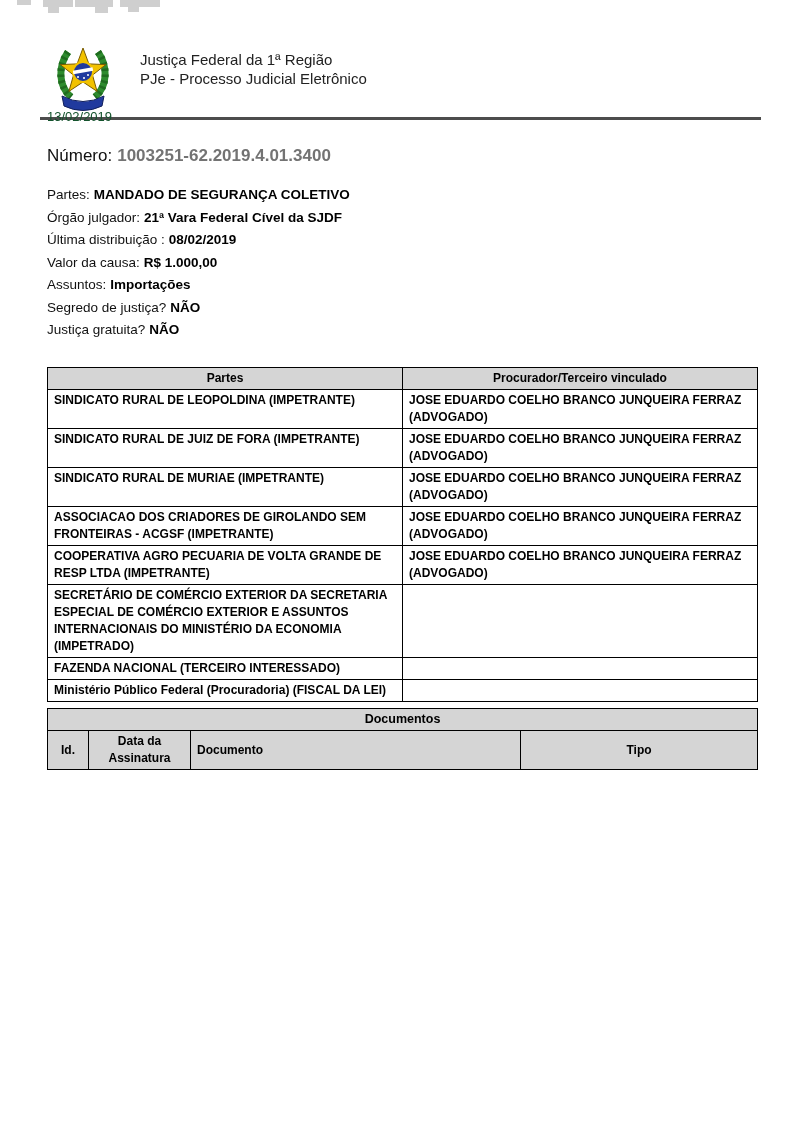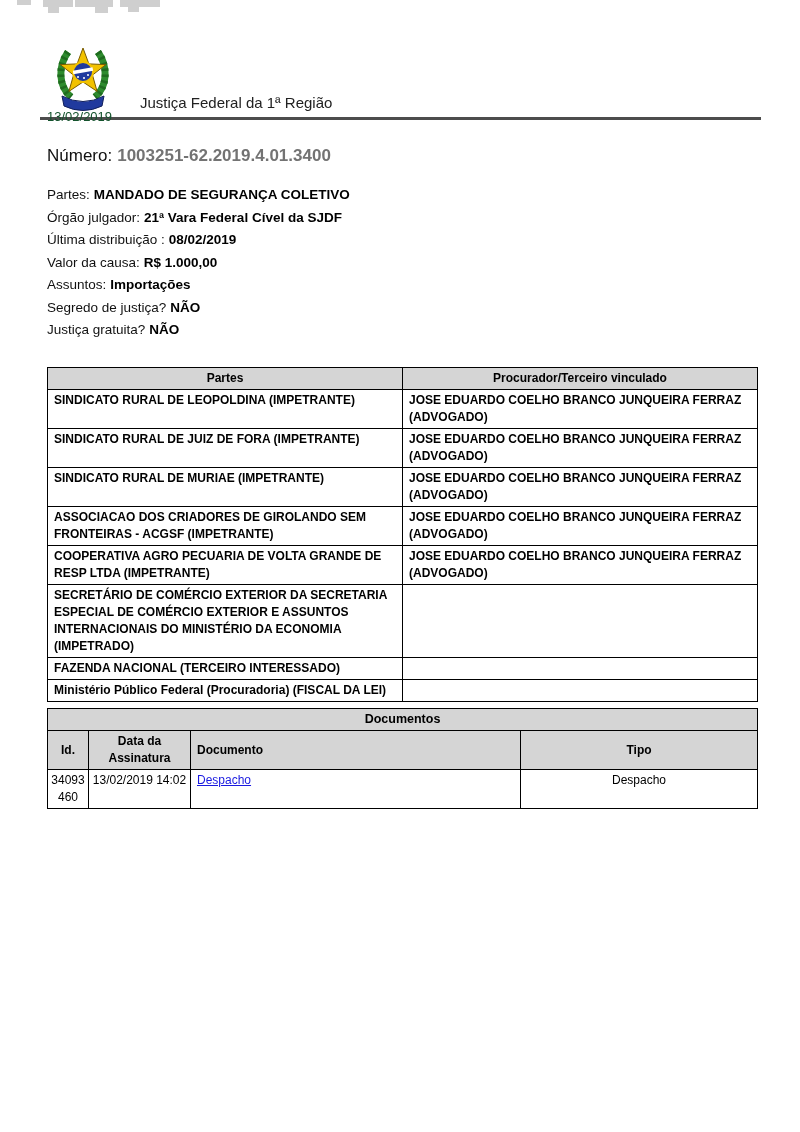--- a/index.html
+++ b/index.html
@@ -16,21 +16,21 @@
   .artifact{position:absolute;top:0;left:0;width:200px;height:16px;}
   .artifact span{position:absolute;background:#cfcfcf;}
   .a1{left:17px;top:0;width:14px;height:5px;}
   .a2{left:43px;top:0;width:30px;height:7px;}
   .a2d{left:48px;top:7px;width:11px;height:6px;}
   .a3{left:75px;top:0;width:38px;height:7px;}
   .a3d{left:95px;top:7px;width:13px;height:6px;}
   .a4{left:120px;top:0;width:40px;height:7px;}
   .a4d{left:128px;top:7px;width:11px;height:5px;}
 
-  .header{position:absolute;top:44px;left:56px;display:flex;align-items:flex-end;}
+  .header{position:absolute;top:44px;left:56px;display:flex;align-items:flex-start;}
   .logo{width:54px;height:68px;flex:0 0 auto;}
   .org{margin-left:30px;margin-top:6px;font-size:15px;line-height:19px;color:#222;}
 
   .rule{position:absolute;top:117px;left:40px;width:721px;height:3px;background:var(--divider);}
 
   .date-line{position:absolute;top:109px;left:47px;width:710px;font-size:13px;color:#14532d;}
 
   .numero{position:absolute;top:146px;left:47px;font-size:17px;color:#111;}
   .numero b{margin-left:5px;color:#737373;text-align:right;}
 
@@ -81,20 +81,21 @@
       <polygon points="27,4 32.9,19.9 49.8,20.6 36.5,31.1 41.1,47.4 27,38 12.9,47.4 17.5,31.1 4.2,20.6 21.1,19.9" fill="#f2c200" stroke="#7a5c00" stroke-width="1"></polygon>
       <circle cx="27" cy="28" r="10" fill="#203a9e" stroke="#f2c200" stroke-width="2"></circle>
       <rect x="17" y="25" width="20" height="3.6" fill="#ffffff" transform="rotate(-10 27 27)"></rect>
       <circle cx="22" cy="33" r="1" fill="#fff"></circle>
         <circle cx="28" cy="34" r="1" fill="#fff"></circle>
         <circle cx="32" cy="31" r="1" fill="#fff"></circle>
       <path d="M6 52 Q27 63 48 52 L46 62 Q27 71 8 62 Z" fill="#203a9e" stroke="#101f5c" stroke-width="1"></path>
     </svg>
     <div class="org">
       <div>Justiça Federal da 1ª Região</div>
+      <div>PJe - Processo Judicial Eletrônico</div>
     </div>
   </div>
 
   <div class="rule"></div>
 
   <div class="date-line">13/02/2019</div>
 
   <div class="numero">
     <span>Número:</span><b>1003251-62.2019.4.01.3400</b>
   </div>
@@ -166,24 +167,18 @@
       <tbody>
           <tr class="title-row">
         <th colspan="4">Documentos</th>
       </tr>
       <tr>
         <th>Id.</th>
         <th>Data da Assinatura</th>
         <th class="h-doc">Documento</th>
         <th>Tipo</th>
       </tr>
-      <tr>
-        <td class="cell-id">34093460</td>
-        <td class="cell-data">13/02/2019 14:02</td>
-        <td><a class="doc-link">Despacho</a></td>
-        <td class="cell-tipo">Despacho</td>
-      </tr>
     </tbody>
       </table>
 
   </div>
 
 </div>
 
 </body></html>

